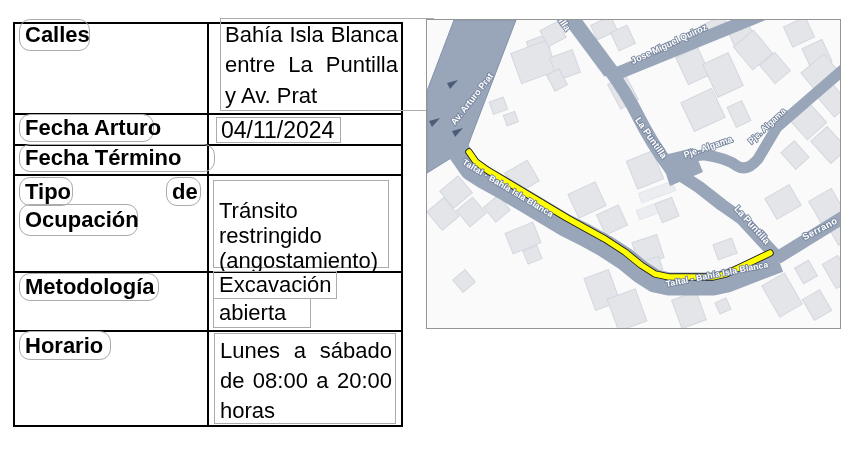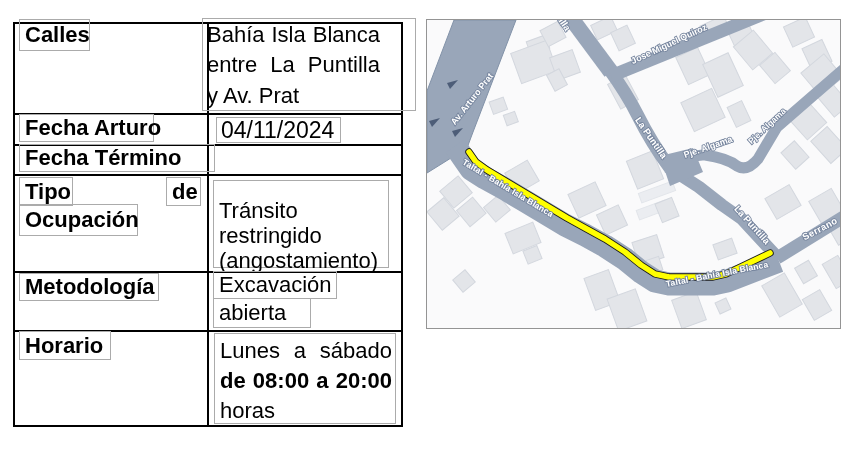--- a/index.html
+++ b/index.html
@@ -1,21 +1,21 @@
 <!DOCTYPE html>
 <html><head>
 <meta charset="utf-8">
 <style>
   html,body{margin:0;padding:0;background:#ffffff;}
   #page{position:relative;width:864px;height:452px;background:#ffffff;overflow:hidden;
         font-family:"Liberation Sans",sans-serif;}
   .tl{position:absolute;background:#000;}
   .box{position:absolute;border:1px solid #ababab;color:#000;white-space:nowrap;box-sizing:border-box;}
   .j{text-align:justify;text-align-last:justify;white-space:normal;}
-  .b{font-weight:bold;}
+  .b{font-weight:bold;border-radius:11px;}
 </style>
 </head>
 <body>
 <div id="page">
 
   <div style="position:absolute;left:13px;top:22px;width:390px;height:405px;border:2px solid #000;box-sizing:border-box;"></div>
 
   <div class="tl" style="left:207px;top:22px;width:2px;height:404px;"></div>
 
   <div class="tl" style="left:13px;top:113px;width:390px;height:2px;"></div>
@@ -23,21 +23,21 @@
   <div class="tl" style="left:13px;top:144px;width:390px;height:2px;"></div>
 
   <div class="tl" style="left:13px;top:174px;width:390px;height:2px;"></div>
 
   <div class="tl" style="left:13px;top:271px;width:390px;height:2px;"></div>
 
   <div class="tl" style="left:13px;top:330px;width:390px;height:2px;"></div>
 
   <div class="box b" style="left:19px;top:19px;width:71px;height:32px;font-size:22px;line-height:30px;padding-left:5px;">Calles</div>
 
-  <div class="box" style="left:202px;top:18px;width:214px;height:93px;font-size:22px;line-height:30.4px;padding:1px 4px 0 4px;">
+  <div class="box" style="left:220px;top:18px;width:214px;height:93px;font-size:22px;line-height:30.4px;padding:1px 4px 0 4px;">
     <div class="j" style="width:173px;">Bahía Isla Blanca</div>
     <div class="j" style="width:173px;">entre La Puntilla</div>
     <div style="width:173px;">y Av. Prat</div>
   </div>
 
   <div class="box b" style="left:19px;top:114px;width:135px;height:28px;font-size:22px;line-height:26px;padding-left:5px;">Fecha Arturo</div>
 
   <div class="box" style="left:216px;top:117px;width:125px;height:26px;font-size:23px;line-height:24px;padding-left:4px;">04/11/2024</div>
 
   <div class="box b" style="left:19px;top:144px;width:196px;height:28px;font-size:22px;line-height:26px;padding-left:5px;">Fecha Término</div>
@@ -58,21 +58,21 @@
   <div class="box b" style="left:19px;top:273px;width:140px;height:28px;font-size:22px;line-height:26px;padding-left:5px;">Metodología</div>
 
   <div class="box" style="left:213px;top:271px;width:124px;height:28px;font-size:22px;line-height:26px;padding-left:5px;">Excavación</div>
 
   <div class="box" style="left:213px;top:298px;width:98px;height:30px;font-size:22px;line-height:28px;padding-left:5px;">abierta</div>
 
   <div class="box b" style="left:19px;top:331px;width:92px;height:29px;font-size:22px;line-height:27px;padding-left:5px;">Horario</div>
 
   <div class="box" style="left:214px;top:333px;width:182px;height:91px;font-size:22px;line-height:30.2px;padding:2px 4px 0 5px;">
     <div class="j" style="width:172px;">Lunes a sábado</div>
-    <div class="j" style="width:172px;font-weight:bold;">de 08:00 a 20:00</div>
+    <div class="j" style="width:172px;">de 08:00 a 20:00</div>
     <div>horas</div>
   </div>
 
   <div style="position:absolute;left:426px;top:19px;width:415px;height:310px;border:1px solid #949494;box-sizing:border-box;background:#fafafb;">
   <svg width="413" height="308" viewBox="0 0 413 308" style="display:block">
     <g fill="#e3e5e9" stroke="#d3d7de" stroke-width="1">
 
       <rect x="101" y="18" width="20" height="14" transform="rotate(-20 111 25)"></rect>
 
       <rect x="88" y="26" width="38" height="32" transform="rotate(-20 107 42)"></rect>

